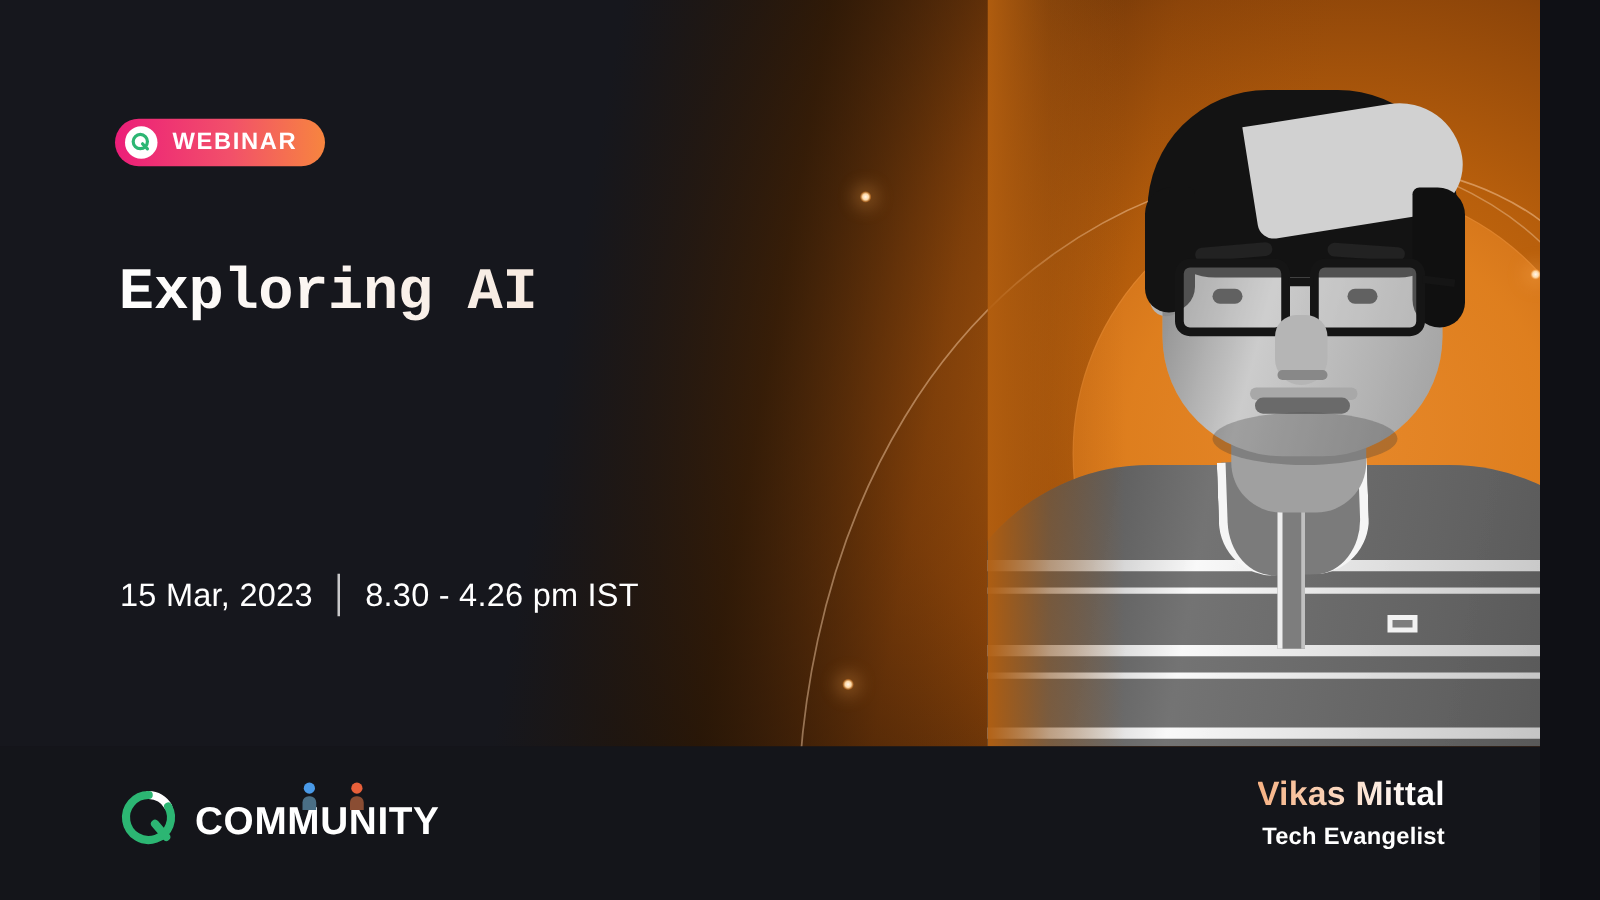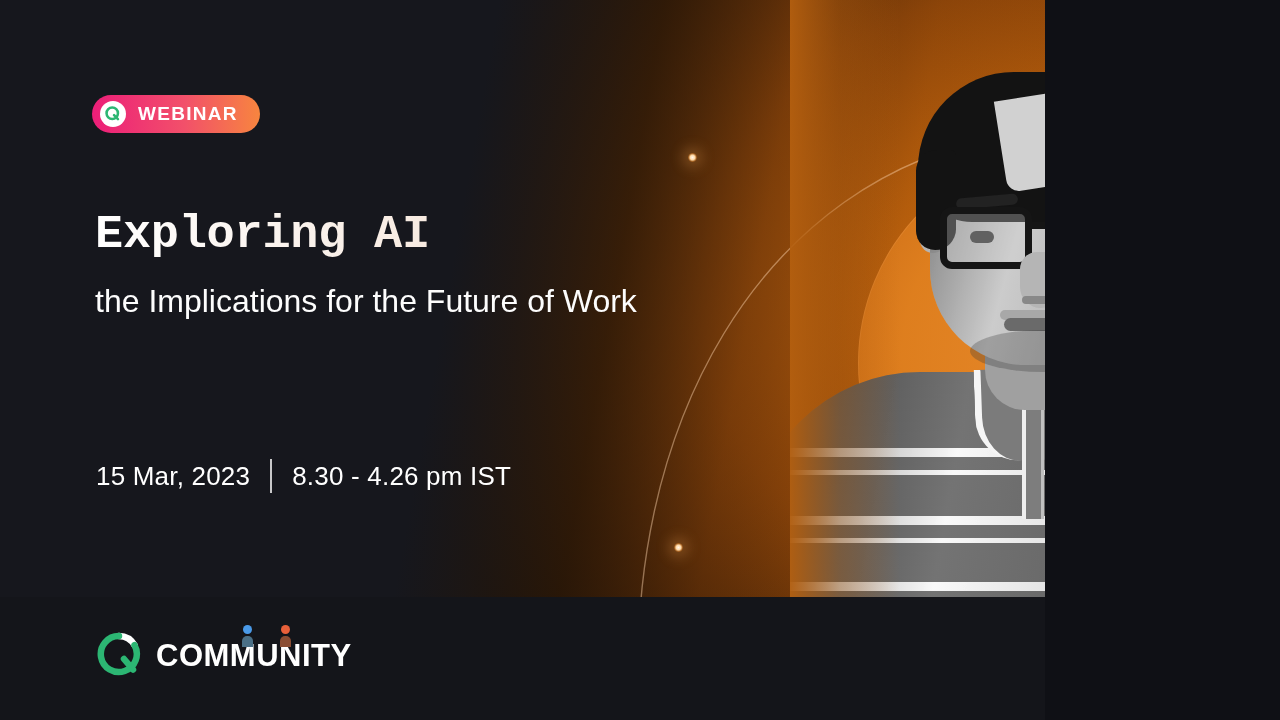--- a/index.html
+++ b/index.html
@@ -7,21 +7,21 @@
   html, body {
     width: 1280px;
     height: 720px;
     overflow: hidden;
     background: #0f1015;
     font-family: "Liberation Sans", sans-serif;
   }
 
   #banner {
     position: relative;
-    width: 1045px;
+    width: 1232px;
     height: 720px;
     overflow: hidden;
     background: #ec4899;
   }
 
   
   .bg-base {
     position: absolute;
     inset: 0;
     background: #16171d;
@@ -459,21 +459,20 @@
       <svg width="18" height="18" viewBox="0 0 24 24" aria-hidden="true">
         <circle cx="11" cy="11" r="7.6" fill="none" stroke="#2cb673" stroke-width="3.4"></circle>
         <path d="M 13.4 13.4 L 18.6 18.8" stroke="#2cb673" stroke-width="3.4" stroke-linecap="round"></path>
       </svg>
     </span>
     <span class="badge-label">WEBINAR</span>
   </div>
 
   <div class="headline">
     <div class="title-line l1">Exploring AI</div>
-    <div class="subtitle-line">the Implications for the Future of Work</div>
   </div>
 
   <div class="datetime">
     <span>15 Mar, 2023</span>
     <span class="dt-divider"></span>
     <span>8.30 - 4.26 pm IST</span>
   </div>
 
   <div class="footer"></div>
 
@@ -487,14 +486,18 @@
     </span>
     <span class="logo-word">COMMUNITY<span class="person-icon p1">
         <span class="ph" style="background:#4a9ae8"></span>
         <span class="pb" style="background:#4a6f86"></span>
       </span><span class="person-icon p2">
         <span class="ph" style="background:#e8603a"></span>
         <span class="pb" style="background:#8a4d33"></span>
       </span></span>
   </div>
 
+  <div class="speaker">
+    <div class="speaker-name">Vikas Mittal</div>
+    <div class="speaker-role">Tech Evangelist</div>
+  </div>
 
 </div>
 
 </body></html>

